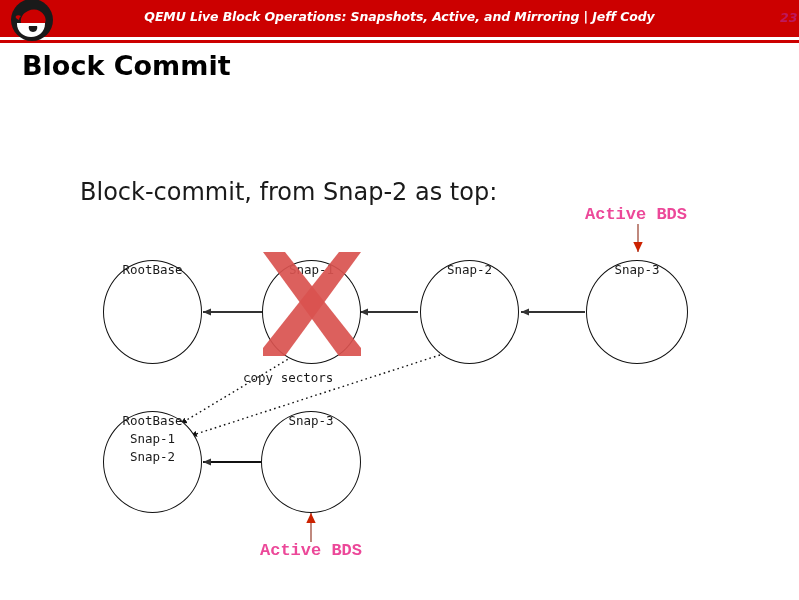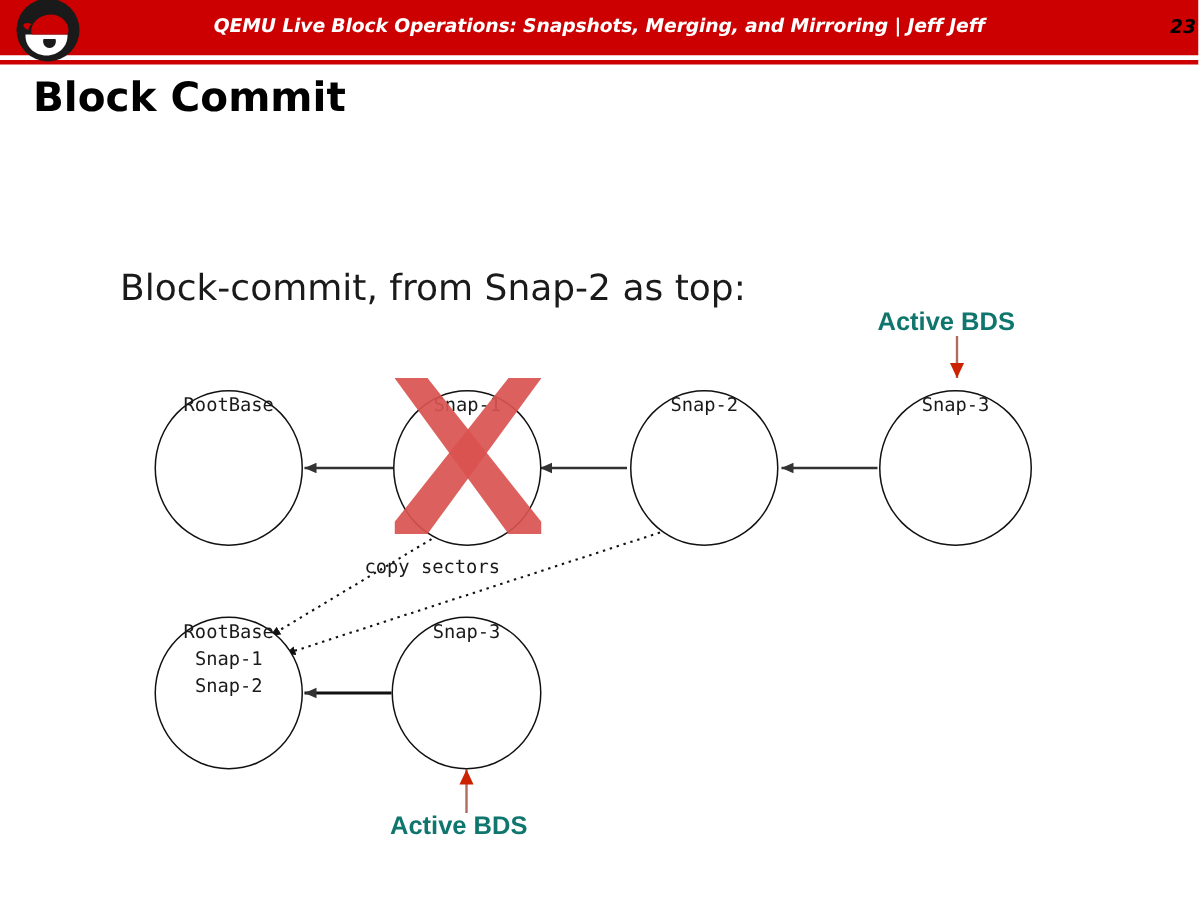--- a/index.html
+++ b/index.html
@@ -48,21 +48,21 @@
     font-family: "DejaVu Sans", sans-serif;
     font-size: 12.5px;
     font-weight: bold;
     font-style: italic;
     letter-spacing: -0.1px;
     white-space: nowrap;
   }
   .page-number {
     position: absolute;
     left: 780px; top: 10px;
-    color: #000000;
+    color: #be185d;
     font-family: "DejaVu Sans", sans-serif;
     font-size: 12.5px;
     font-weight: bold;
     font-style: italic;
     white-space: nowrap;
   }
 
   
   .logo {
     position: absolute;
@@ -123,22 +123,22 @@
 
   
   .x-mark {
     position: absolute;
     pointer-events: none;
   }
 
   
   .bds-label {
     position: absolute;
-    color: #0f766e;
-    font-family: Liberation Sans, sans-serif;
+    color: #ec4899;
+    font-family: Liberation Mono, monospace;
     font-size: 17px;
     font-weight: bold;
     white-space: nowrap;
   }
 
   .copy-label {
     position: absolute;
     color: #1a1a1a;
     font-family: "DejaVu Sans Mono", monospace;
     font-size: 12.5px;
@@ -155,21 +155,21 @@
 <div class="logo">
   <svg width="52" height="46" viewBox="0 0 52 46" xmlns="http://www.w3.org/2000/svg">
     <circle cx="26" cy="22" r="21" fill="#1a1a1a"></circle>
     <path d="M11 26 C11 33 17 39 25 39 C33 39 39 33 39 26 L39 25 L11 25 Z" fill="#ffffff"></path>
     <path d="M15 25 C14 20 17 15 22 13 C28 10 35 12 38 17 C40 20 40 23 39 25 Z" fill="#CC0000"></path>
     <path d="M13 22 C10 21 9 19 10 18 C11 17 13 17 15 18 C14 19 13 20 13 22 Z" fill="#CC0000"></path>
     <path d="M23 28 C22 31 24 34 27 34 C30 34 32 31 31 28 Z" fill="#1a1a1a"></path>
   </svg>
 </div>
 
-<div class="header-title">QEMU Live Block Operations: Snapshots, Merging, and Mirroring | Jeff Jeff</div>
+<div class="header-title">QEMU Live Block Operations: Snapshots, Active, and Mirroring | Jeff Cody</div>
 
 <div class="page-number">23</div>
 
 <div class="slide-title">Block Commit</div>
 
 <div class="subtitle">Block-commit, from Snap-2 as top:</div>
 
 <div class="diagram">
 <svg width="799" height="600" viewBox="0 0 799 600" xmlns="http://www.w3.org/2000/svg">
   <defs>

